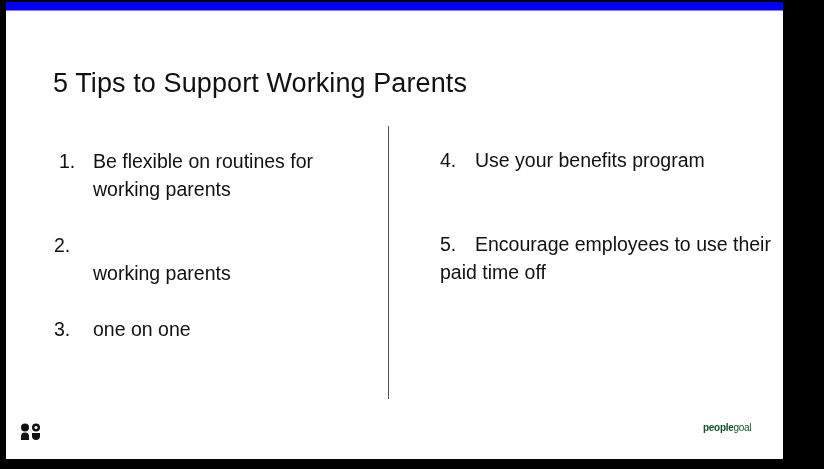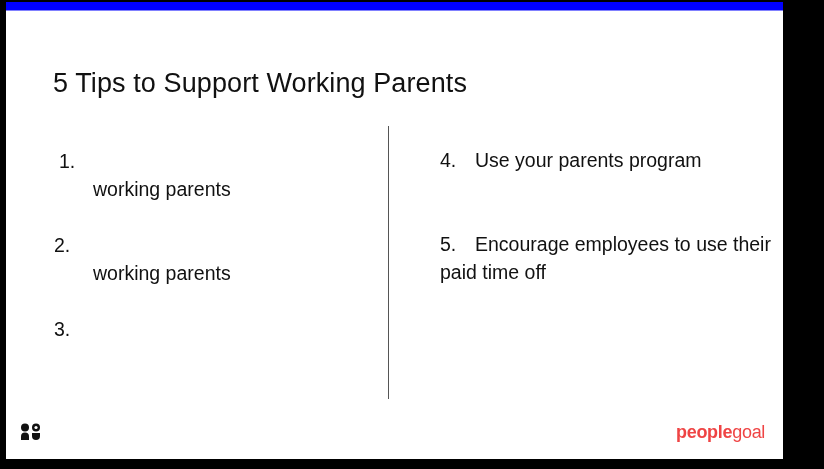--- a/index.html
+++ b/index.html
@@ -39,62 +39,63 @@
     .item-5 { top: 228px; }
     .col-right .item .text { text-indent: 35px; }
     .divider {
       position: absolute; left: 382px; top: 124px; width: 1px; height: 273px;
       background: #555555;
     }
     .logo-mark {
       position: absolute; left: 14px; top: 421px; width: 22px; height: 18px;
     }
     .brand {
-      position: absolute; left: 670px; top: 420px; font-size: 18px; color: #ef4444;
+      position: absolute; left: 697px; top: 420px; font-size: 10px; color: #14532d;
       letter-spacing: -0.3px;
     }
     .brand .b1 { font-weight: bold; }
     .brand .b2 { font-weight: normal; }
   </style>
 </head>
 <body>
 
 <div class="slide">
   <div class="top-bar"></div>
 
   <div class="title">5 Tips to Support Working Parents</div>
 
   <div class="col-left">
     <div class="item item-1">
       <span class="num">1.</span>
       <span class="text">
-        <br>
+        <span>Be flexible on routines for</span><br>
         <span>working parents</span>
       </span>
     </div>
     <div class="item item-2">
       <span class="num">2.</span>
       <span class="text">
         <br>
         <span>working parents</span>
       </span>
     </div>
     <div class="item item-3">
       <span class="num">3.</span>
       <span class="text">
+        <span class="line2">one on one</span>
       </span>
     </div>
   </div>
 
   <div class="divider"></div>
 
   <div class="col-right">
     <div class="item item-4">
       <span class="num">4.</span>
-      <span class="text">Use your parents program</span>
+      <span class="text">Use your benefits program</span>
     </div>
     <div class="item item-5">
       <span class="num">5.</span>
       <span class="text">Encourage employees to use their paid time off</span>
     </div>
   </div>
 
   <svg class="logo-mark" viewBox="0 0 22 18">
     <circle cx="5" cy="4.5" r="4" fill="#111"></circle>
     <circle cx="16" cy="4.5" r="4" fill="#111"></circle>

